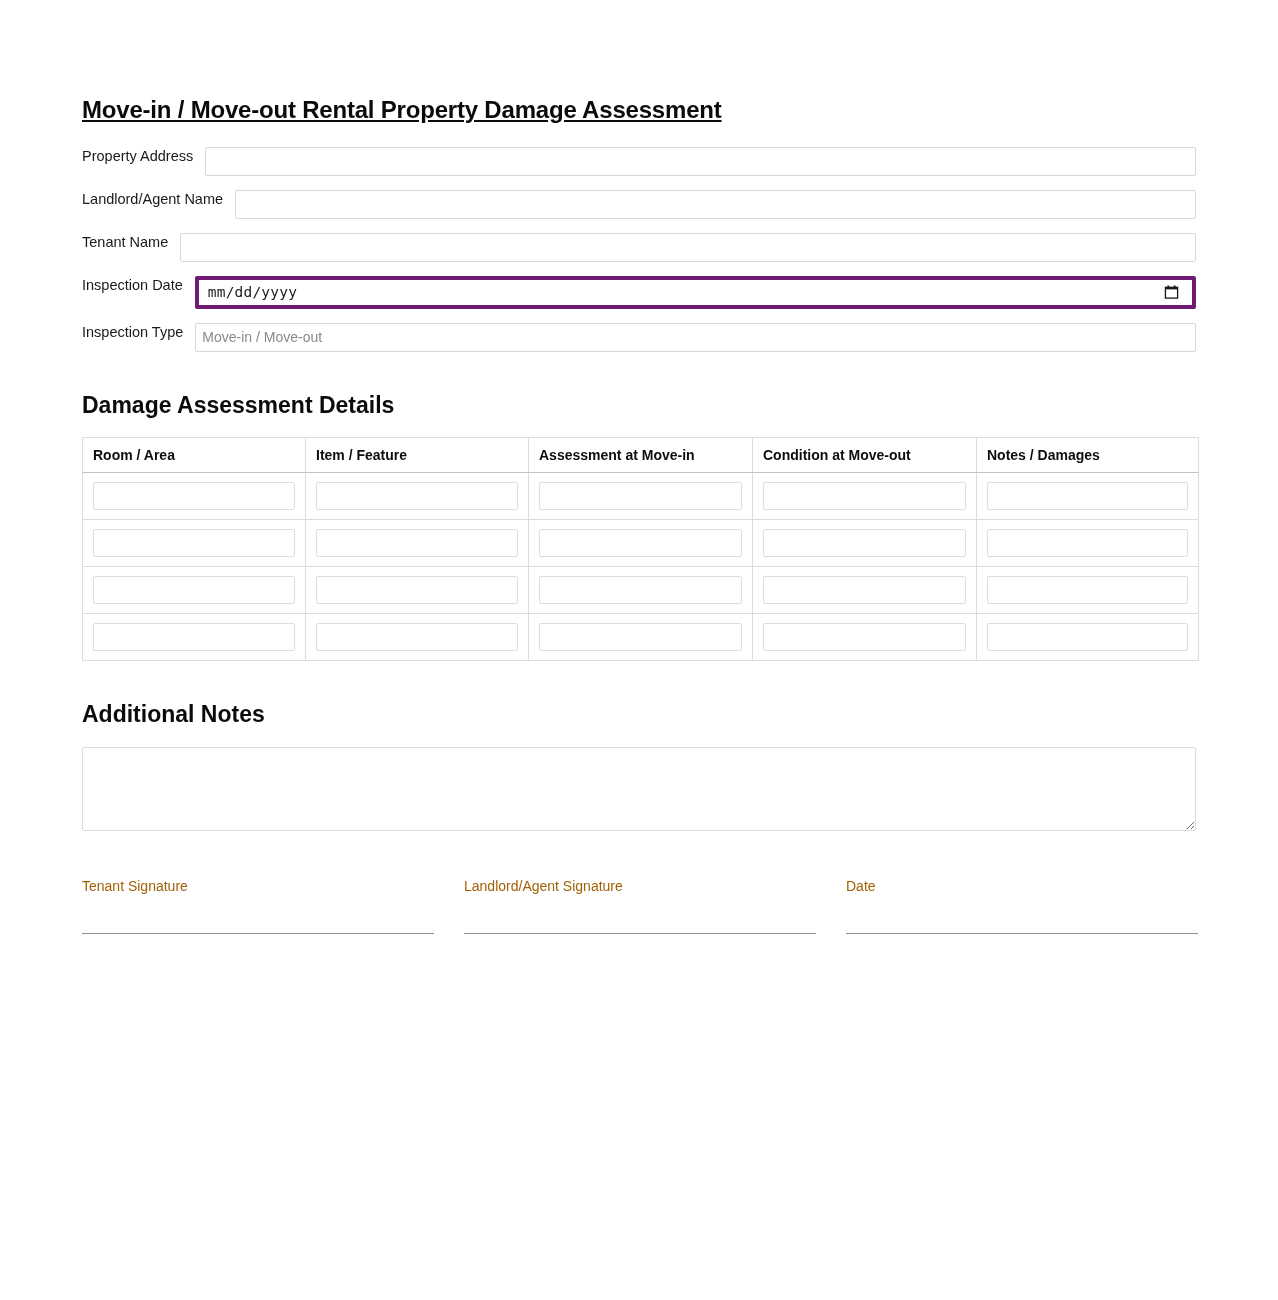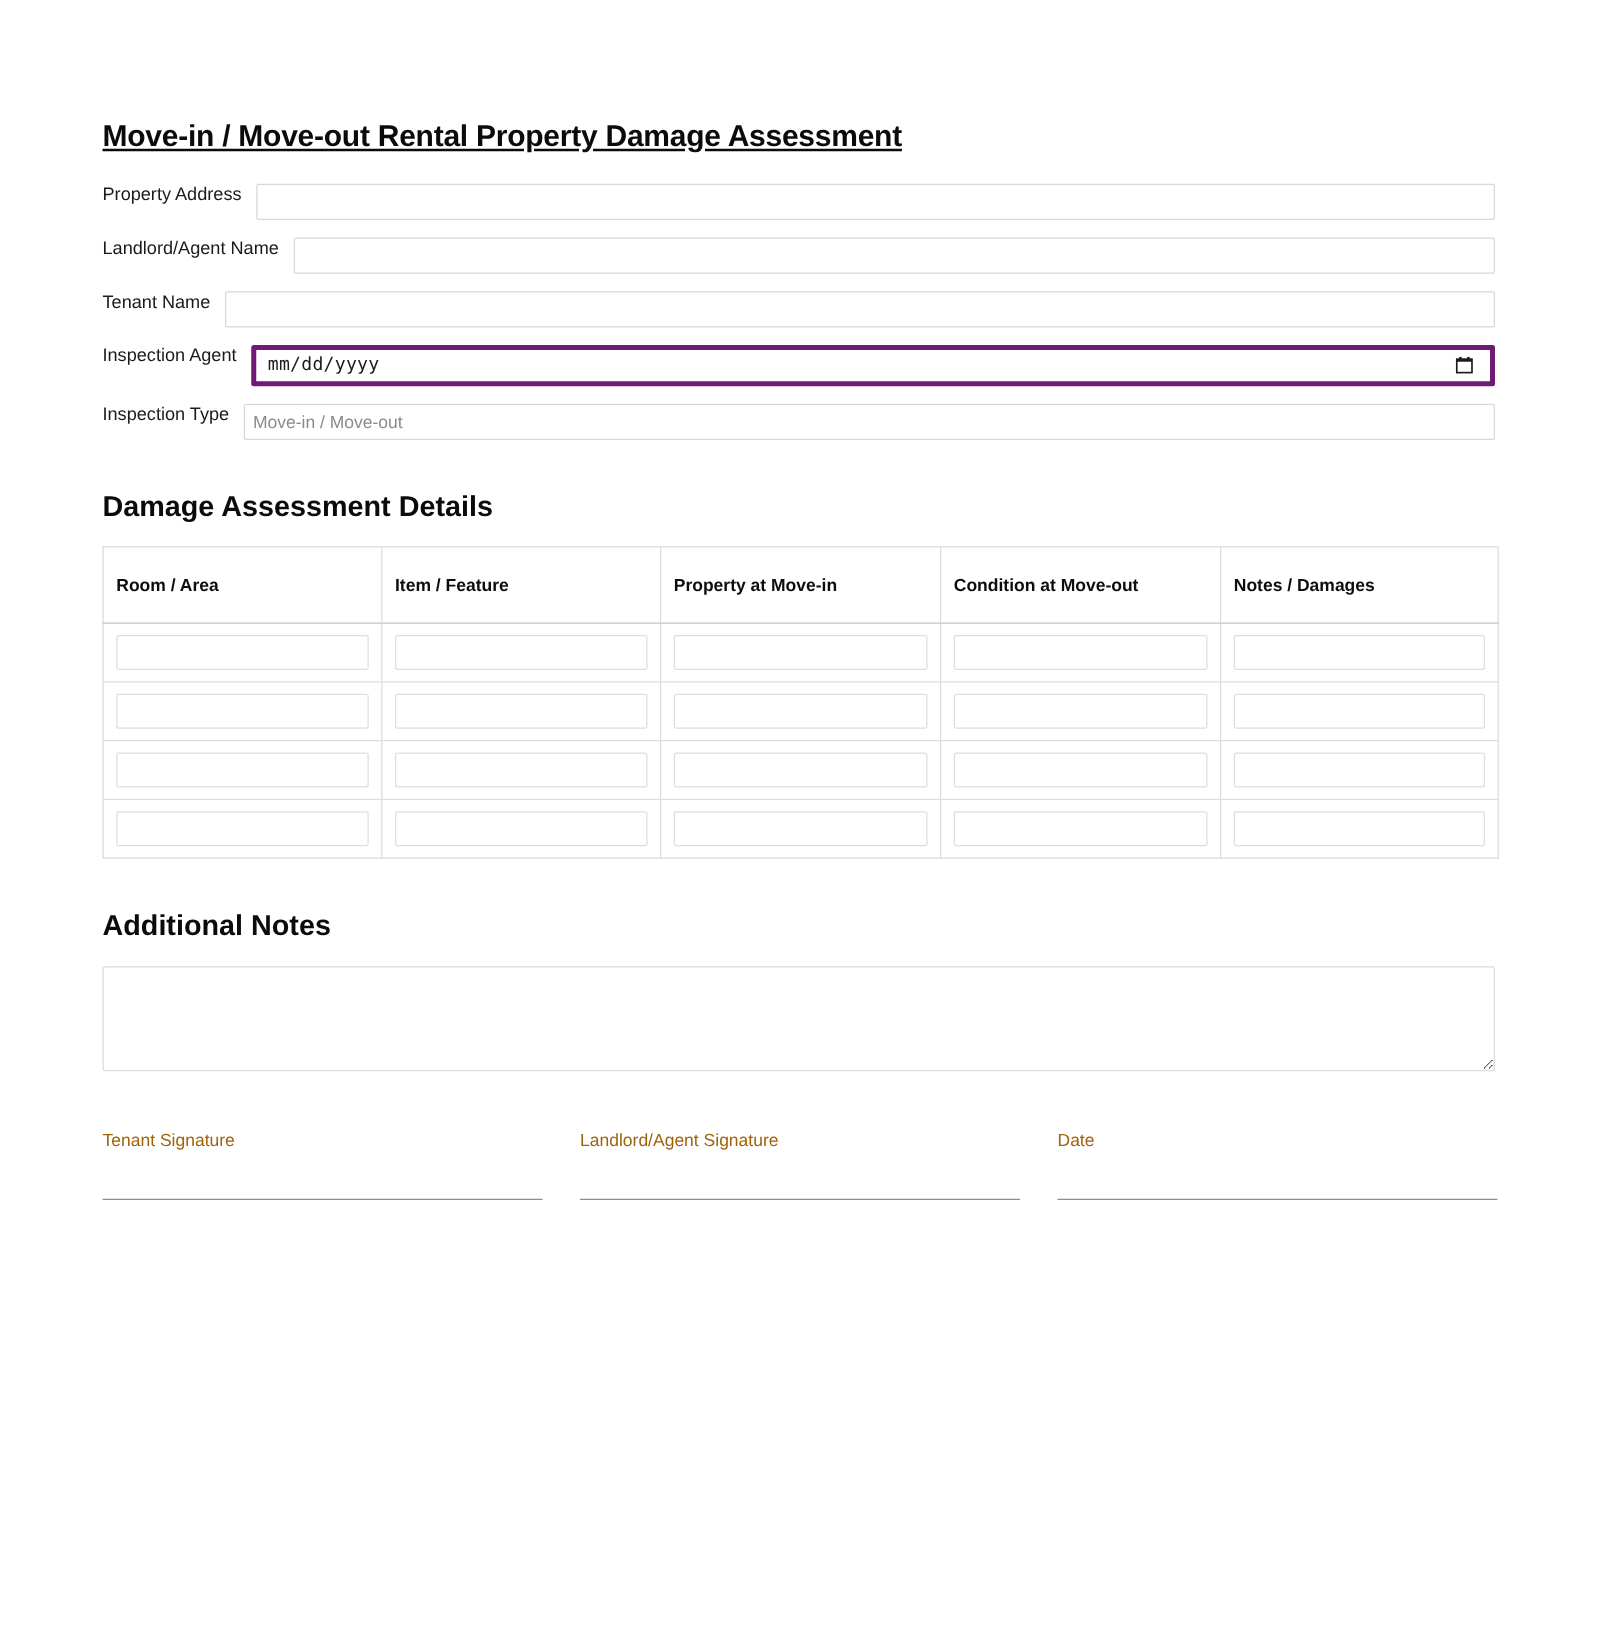--- a/index.html
+++ b/index.html
@@ -121,21 +121,21 @@
     border: 1px solid #dcdcdc;
     padding: 0;
     vertical-align: middle;
   }
   .damage-table thead th {
     border-bottom: 1px solid #c4c4c4;
     text-align: left;
     font-size: 14px;
     font-weight: bold;
     color: #0d0d0d;
-    padding: 22px 10px;
+    padding: 9px 10px;
     background: #ffffff;
     white-space: nowrap;
   }
   .damage-table tbody td {
     padding: 8px 10px;
     height: 30px;
   }
   .cell-input {
     box-sizing: border-box;
     display: block;
@@ -229,21 +229,21 @@
     </div>
 
     <div class="field-row">
       <div class="field-label">Tenant Name</div>
       <div class="field-control">
         <input class="text-input" type="text" placeholder="" style="">
       </div>
     </div>
 
     <div class="field-row">
-      <div class="field-label">Inspection Agent</div>
+      <div class="field-label">Inspection Date</div>
       <div class="field-control">
         <div class="date-input-wrap">
           <span class="date-segments">mm/dd/yyyy</span>
           <svg class="calendar-icon" viewBox="0 0 16 16">
             <rect x="1.5" y="3" width="13" height="11.5" fill="#ffffff" stroke="#1a1a1a" stroke-width="1.4"></rect>
             <rect x="1.5" y="3" width="13" height="2.2" fill="#1a1a1a"></rect>
             <rect x="3.6" y="1.1" width="2" height="2.6" fill="#1a1a1a"></rect>
             <rect x="10.4" y="1.1" width="2" height="2.6" fill="#1a1a1a"></rect>
           </svg>
         </div>
@@ -266,21 +266,21 @@
       <col class="col-room">
       <col class="col-item">
       <col class="col-movein">
       <col class="col-moveout">
       <col class="col-notes">
     </colgroup>
     <thead>
       <tr>
         <th>Room / Area</th>
         <th>Item / Feature</th>
-        <th>Property at Move-in</th>
+        <th>Assessment at Move-in</th>
         <th>Condition at Move-out</th>
         <th>Notes / Damages</th>
       </tr>
     </thead>
     <tbody>
       <tr>
         <td>
             <input class="cell-input" type="text" style="">
           </td>
         <td>

